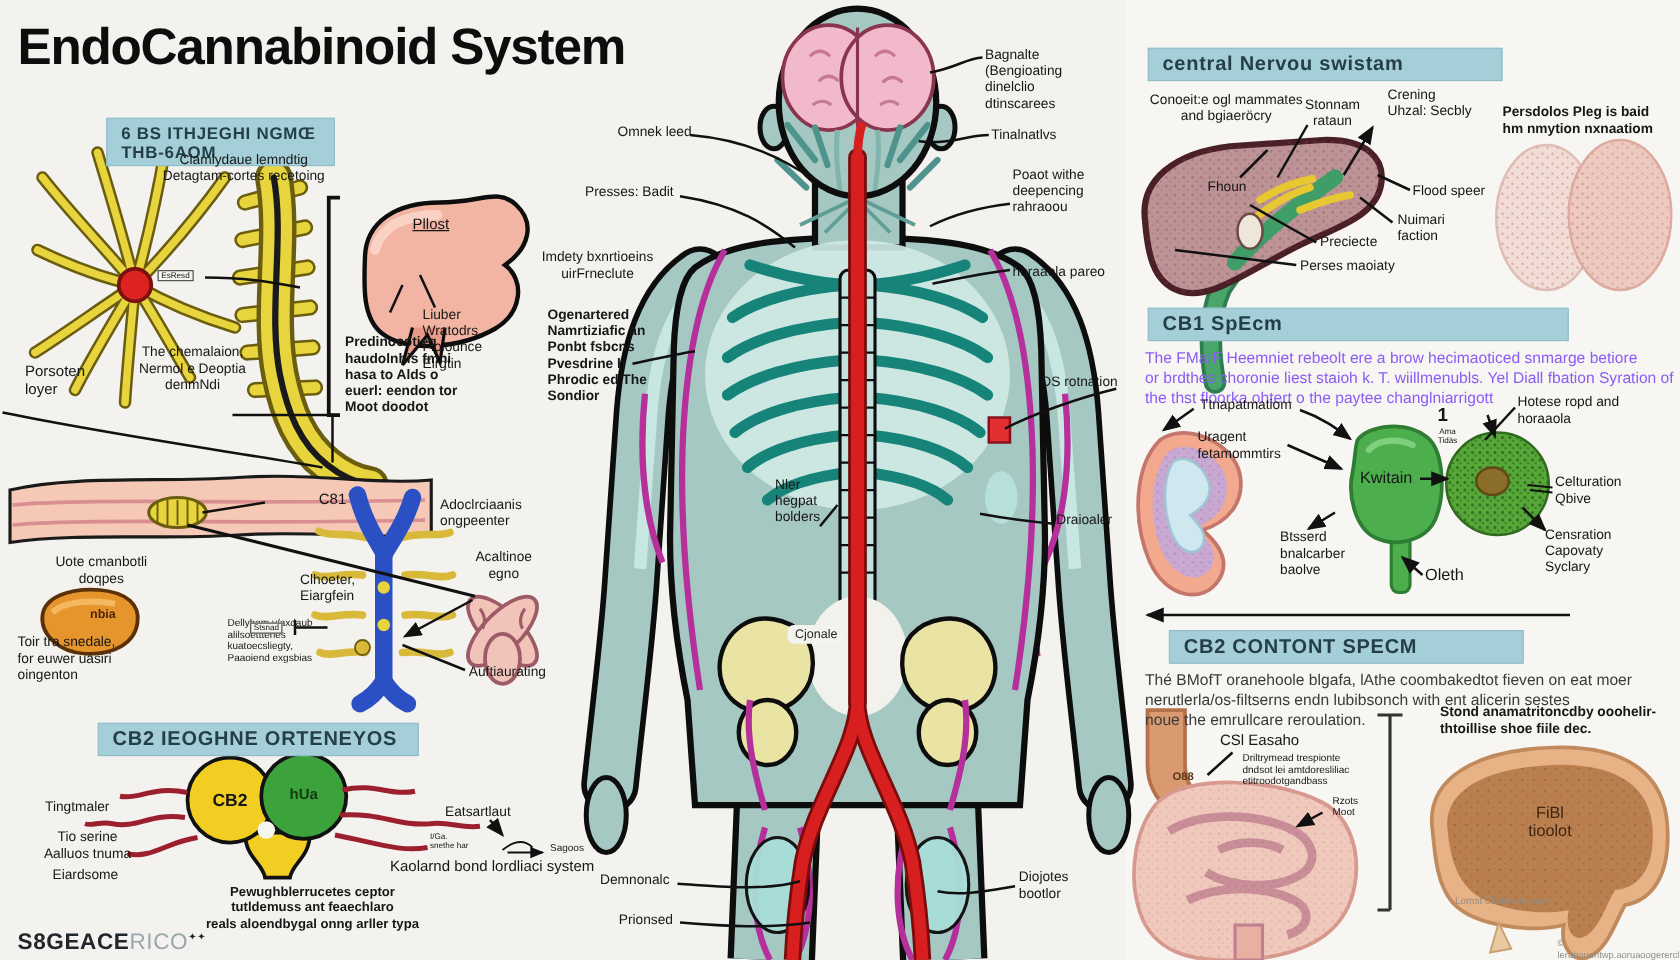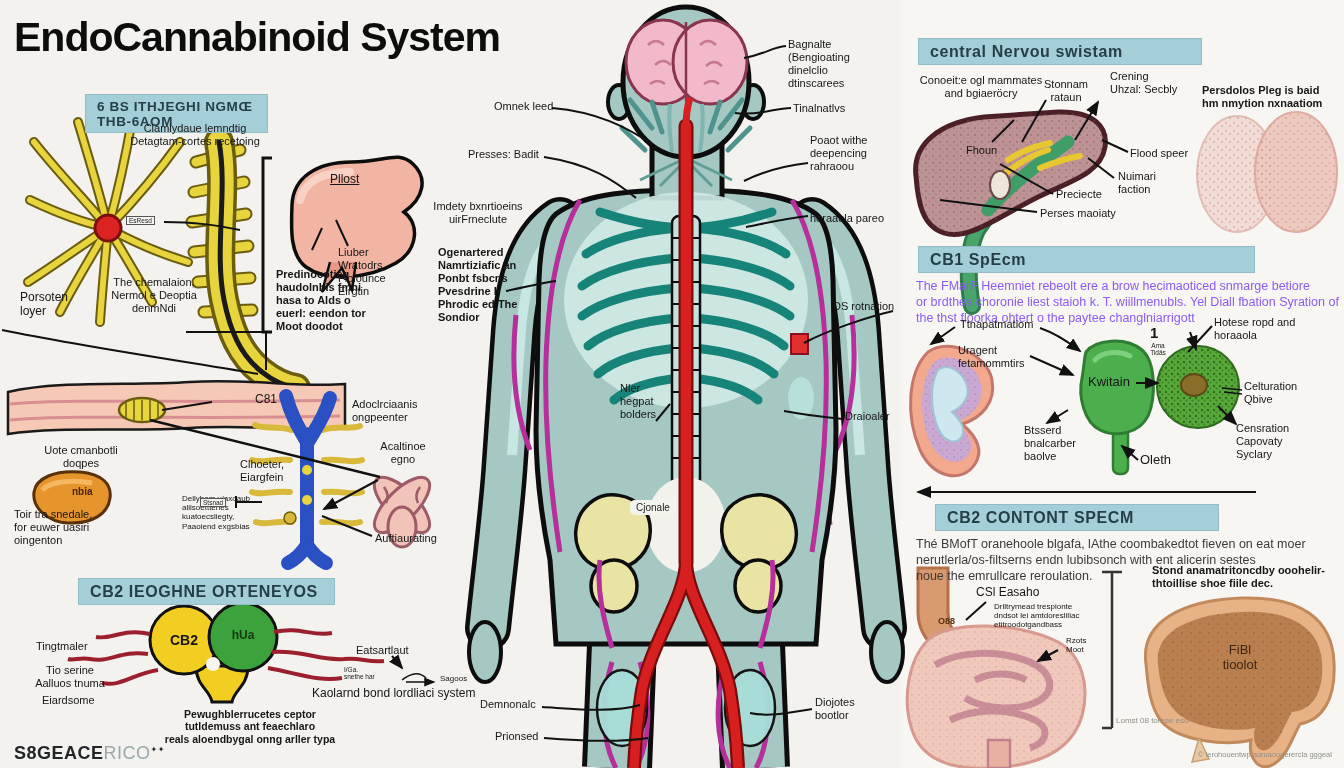--- a/index.html
+++ b/index.html
@@ -7,21 +7,21 @@
          font-family:"Liberation Sans",sans-serif;}
   .panel-right{position:absolute;left:900px;top:0;width:444px;height:768px;background:#f7f6f2;}
   svg.art{position:absolute;left:0;top:0;width:1344px;height:768px;}
   .lbl{position:absolute;font-size:11px;line-height:1.18;color:#161616;white-space:pre-line;}
   .c{text-align:center;}
   .b{font-weight:700;}
   .sb{font-weight:600;}
   .tiny{font-size:6.5px;line-height:1.1;}
   .small8{font-size:8px;line-height:1.15;}
   .f9{font-size:9px;} .f10{font-size:10px;} .f12{font-size:12px;} .f13{font-size:13px;} .f15{font-size:15px;}
-  .grey{color:#8f8f8a;}
+  .grey{color:#8f8f8a;margin-left:48px;}
   .box{border:1px solid #555;background:#f6f5f2;padding:0 2px;}
   .hdr{position:absolute;background:#a5cfd8;color:#243f47;font-weight:600;letter-spacing:.6px;
        padding:5px 0 4px 12px;font-size:16px;box-shadow:inset 0 0 0 1px #93bcc7;}
   .title{position:absolute;left:14px;top:14px;font-size:41px;font-weight:700;color:#0d0d0d;
          letter-spacing:-1px;}
   .whitebox{position:absolute;background:#f4f4ef;border-radius:5px;padding:2px 6px;font-size:10px;
             color:#222;}
   .wm{position:absolute;left:14px;top:743px;font-size:18px;letter-spacing:.5px;}
   .wm .wb{font-weight:700;color:#20262a;}
   .wm .wl{font-weight:400;color:#9aa8ac;}

